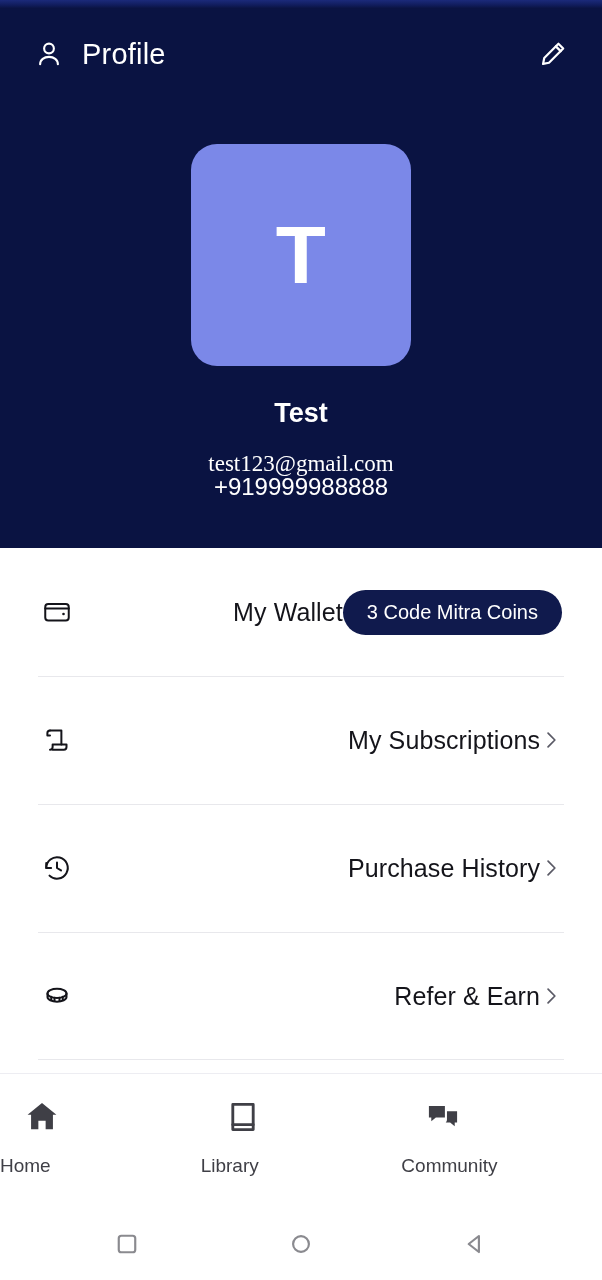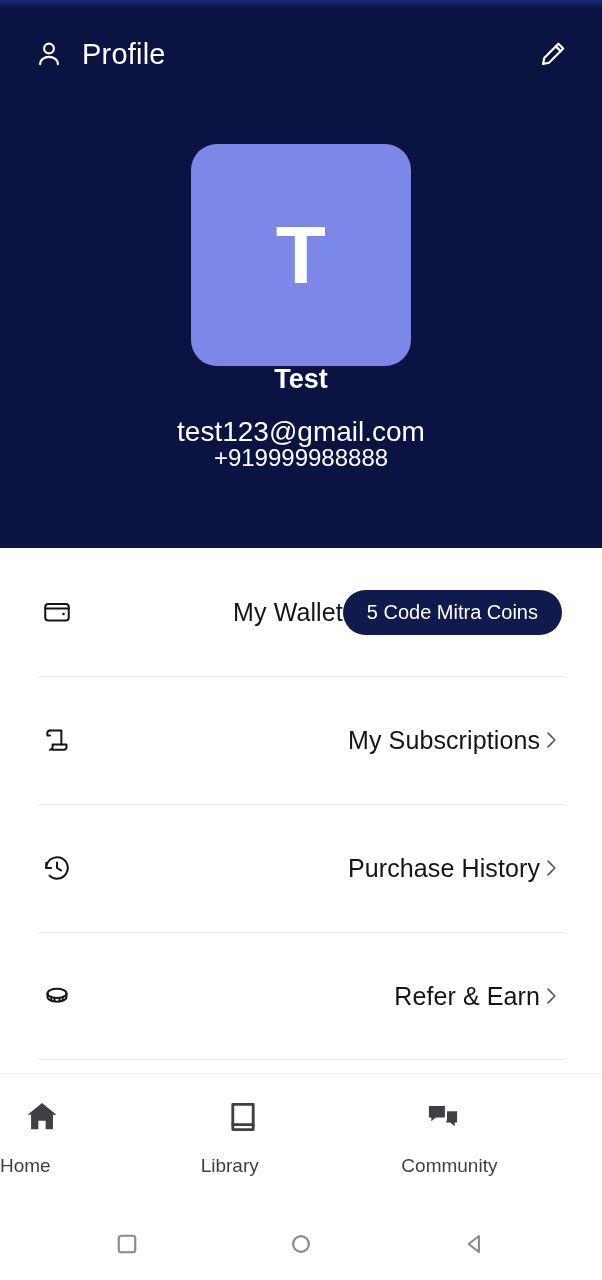--- a/index.html
+++ b/index.html
@@ -92,29 +92,31 @@
     font-size: 82px;
     font-weight: 700;
     line-height: 1;
     letter-spacing: 0.5px;
   }
 
   .user-name {
     color: #ffffff;
     font-size: 27px;
     font-weight: 700;
+    margin-top: 34px;
     line-height: 1;
   }
 
   .user-email {
     color: #ffffff;
-    font-size: 28px;
+    font-size: 23px;
     font-weight: 400;
     margin-top: 25px;
     line-height: 1;
+    font-family: Liberation Serif, serif;
   }
 
   .user-phone {
     color: #ffffff;
     font-size: 24px;
     font-weight: 400;
     line-height: 1;
   }
 
   
@@ -297,21 +299,21 @@
 
     <div class="menu-row">
       <span class="menu-icon">
         <svg width="30" height="30" viewBox="0 0 24 24" fill="none" stroke="#14141a" stroke-width="1.6" stroke-linecap="round" stroke-linejoin="round">
           <rect x="2.6" y="5.6" width="18.8" height="13.2" rx="2.4"></rect>
           <path d="M2.6 9.1h18.8"></path>
           <circle cx="17.2" cy="13.6" r="1.05" fill="#14141a" stroke="none"></circle>
         </svg>
       </span>
       <span class="menu-label">My Wallet</span>
-      <span class="coins-badge">5 Code Mitra Coins</span>
+      <span class="coins-badge">3 Code Mitra Coins</span>
     </div>
 
     <div class="menu-row">
       <span class="menu-icon">
         <svg width="30" height="30" viewBox="0 0 24 24" fill="none" stroke="#14141a" stroke-width="1.6" stroke-linecap="round" stroke-linejoin="round">
           <path d="M6.4 4.3h9.1v11.2h4.1v2.1a2.1 2.1 0 0 1-2.1 2.1H8.5"></path>
           <path d="M6.4 4.3a2.1 2.1 0 0 0-2.1 2.1v1.9h2.1"></path>
           <path d="M15.5 15.5H8.5v2.1a2.1 2.1 0 0 1-2.1 2.1"></path>
         </svg>
       </span>

